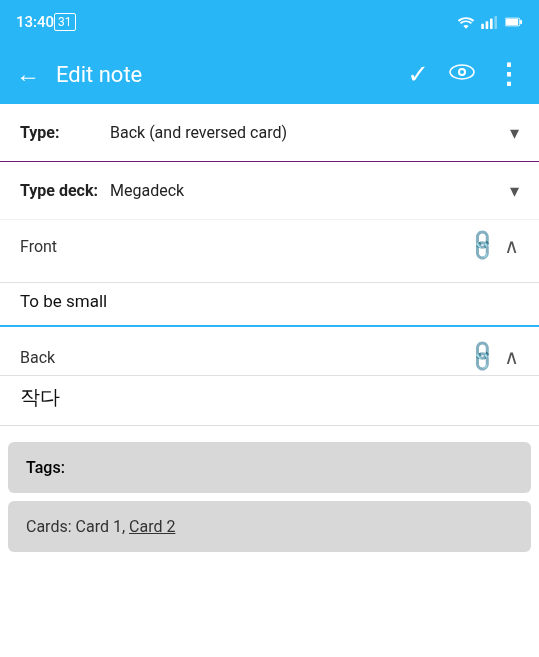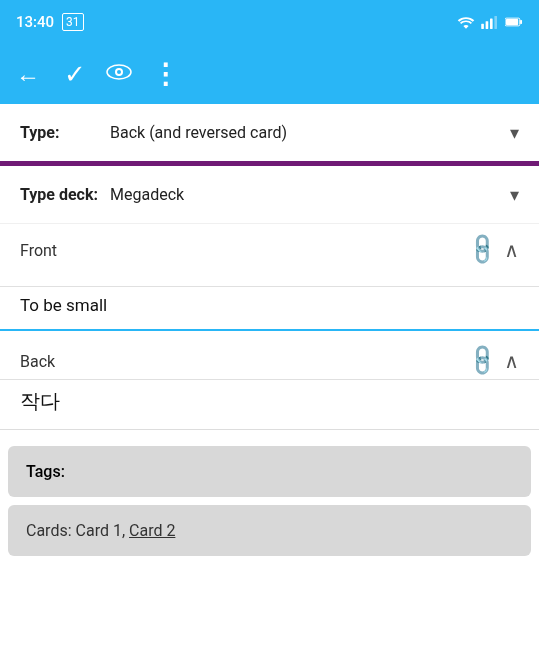--- a/index.html
+++ b/index.html
@@ -16,21 +16,20 @@
       background: #29b6f6;
       height: 44px;
       display: flex;
       align-items: center;
       justify-content: space-between;
       padding: 0 16px;
     }
     .status-bar-left {
       display: flex;
       align-items: flex-end;
-      gap: 8px;
     }
     .status-time {
       color: white;
       font-size: 15px;
       font-weight: 500;
     }
     .status-calendar {
       color: white;
       font-size: 12px;
       border: 1px solid white;
@@ -82,21 +81,21 @@
     .content {
       background: #fff;
       padding: 0;
     }
 
     
     .field-row {
       display: flex;
       align-items: center;
       padding: 18px 20px;
-      border-bottom: 5px solid #701a75;
+      border-bottom: 1px solid #701a75;
     }
     .field-label {
       font-size: 16px;
       font-weight: 700;
       color: #222;
       min-width: 90px;
     }
     .field-value {
       font-size: 16px;
       color: #222;
@@ -220,20 +219,21 @@
     <svg class="battery-icon" viewBox="0 0 28 16" fill="white">
       <rect x="0" y="2" width="23" height="12" rx="2" stroke="white" stroke-width="1.5" fill="none"></rect>
       <rect x="23.5" y="5" width="3" height="6" rx="1" fill="white"></rect>
       <rect x="1.5" y="3.5" width="19" height="9" rx="1" fill="white"></rect>
     </svg>
   </div>
 </div>
 
 <div class="app-bar">
   <span class="app-bar-back">←</span>
+  <span class="app-bar-title">Edit note</span>
   <div class="app-bar-actions">
     <span class="app-bar-icon" style="font-size:26px;">✓</span>
     <span class="app-bar-icon">
       
       <svg width="26" height="20" viewBox="0 0 26 18" fill="white">
         <ellipse cx="13" cy="9" rx="12" ry="7" stroke="white" stroke-width="1.5" fill="none"></ellipse>
         <circle cx="13" cy="9" r="4" fill="white"></circle>
         <circle cx="13" cy="9" r="2" fill="#29b6f6"></circle>
       </svg>
     </span>

